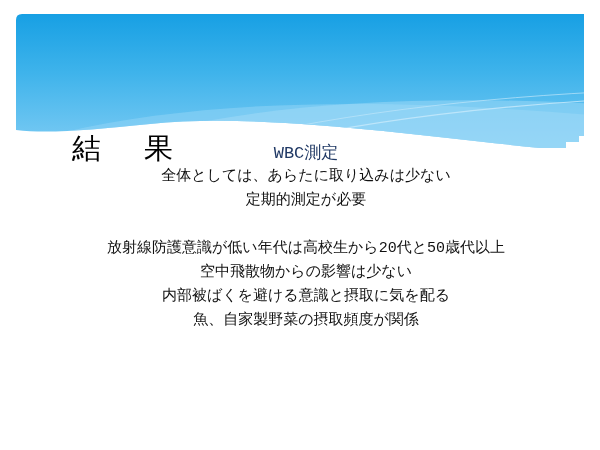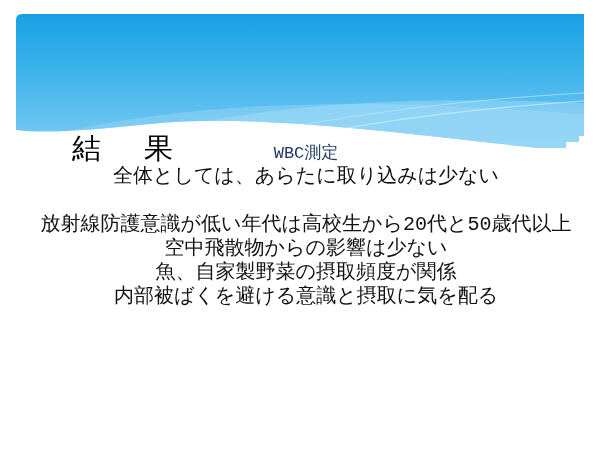--- a/index.html
+++ b/index.html
@@ -51,21 +51,21 @@
   }
   .section-heading {
     color: #1f3864;
     font-size: 17px;
     line-height: 23px;
     margin: 0;
     white-space: nowrap;
   }
   .body-line {
     color: #111111;
-    font-size: 20px;
+    font-size: 15px;
     line-height: 24px;
     margin: 0;
     white-space: nowrap;
   }
   .gap {
     height: 24px;
   }
 </style>
 </head>
 <body>
@@ -97,26 +97,27 @@
     </g>
   </svg>
 
   <div id="title">結　果</div>
 
   <div id="content">
 
     <div>
       <div class="section-heading">WBC測定</div>
       <div class="body-line">全体としては、あらたに取り込みは少ない</div>
+      <div class="body-line">定期的測定が必要</div>
     </div>
 
     <div class="gap"></div>
 
     <div>
       <div class="body-line">放射線防護意識が低い年代は高校生から20代と50歳代以上</div>
       <div class="body-line">空中飛散物からの影響は少ない</div>
+      <div class="body-line">内部被ばくを避ける意識と摂取に気を配る</div>
       <div class="body-line">魚、自家製野菜の摂取頻度が関係</div>
-      <div class="body-line">内部被ばくを避ける意識と摂取に気を配る</div>
     </div>
 
   </div>
 
 </div>
 
 </body></html>

